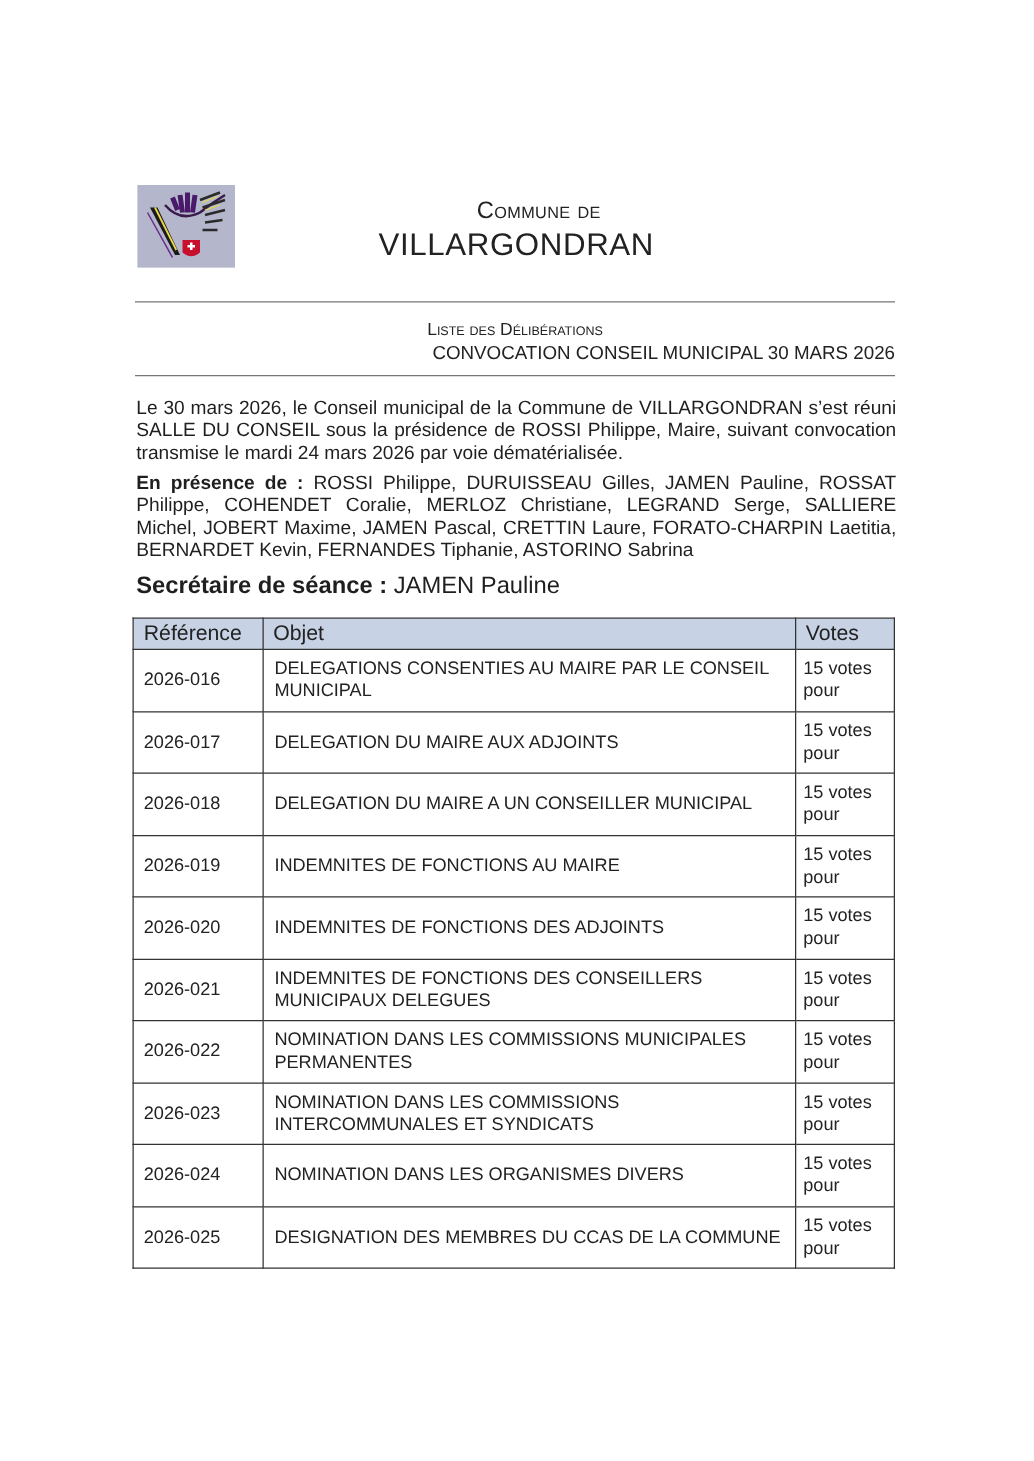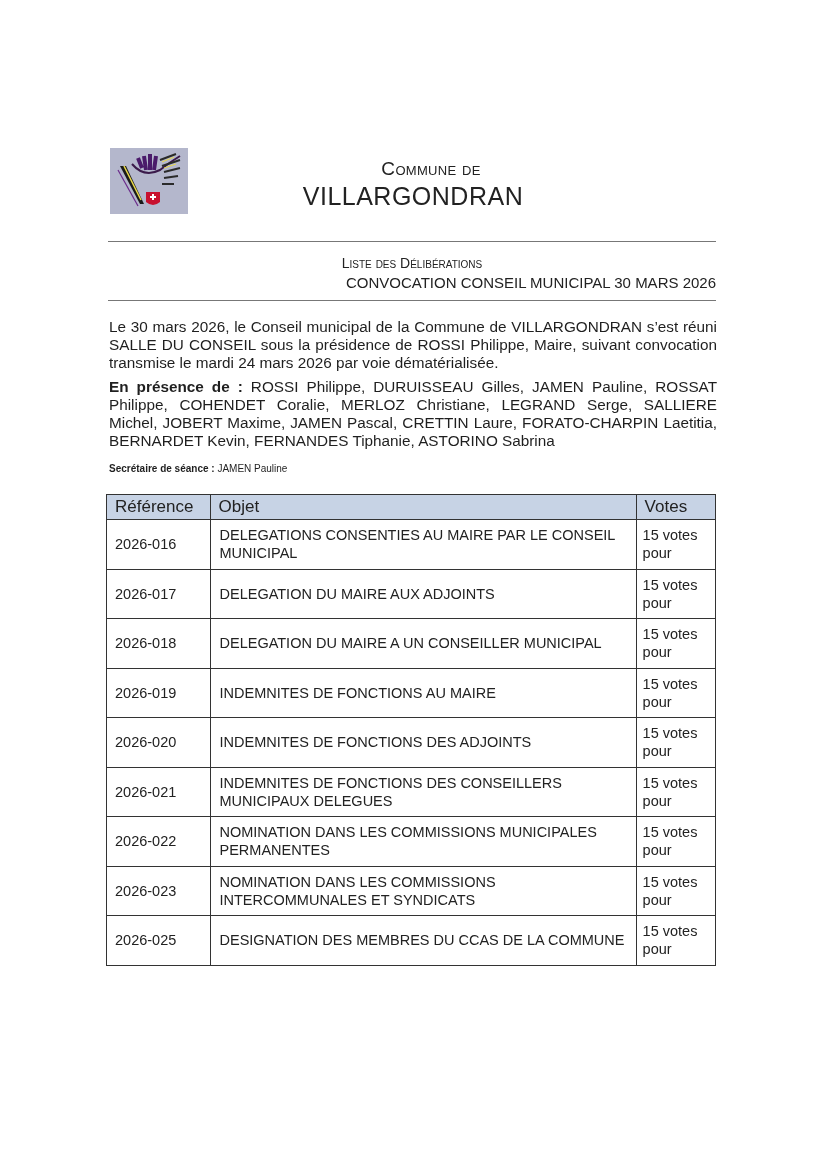--- a/index.html
+++ b/index.html
@@ -15,21 +15,21 @@
   .hr { position: absolute; left: 108px; width: 608px; height: 0; border-top: 1px solid #777; }
   .hr1 { top: 241px; }
   .hr2 { top: 300px; }
 
   .liste-title { position: absolute; left: 108px; top: 255px; width: 608px; text-align: center; font-size: 14px; color: #222; }
   .convoc-title { position: absolute; left: 108px; top: 274px; width: 608px; text-align: right; font-size: 15px; color: #222; }
 
   .intro { position: absolute; left: 109px; top: 318px; width: 608px; font-size: 15.3px; line-height: 18px; text-align: justify; color: #1f1f1f; }
   .presence { position: absolute; left: 109px; top: 378px; width: 608px; font-size: 15.3px; line-height: 18px; text-align: justify; color: #1f1f1f; }
   .presence b, .secret b { font-weight: bold; }
-  .secret { position: absolute; left: 109px; top: 460px; width: 608px; font-size: 10px; line-height: 18px; color: #1f1f1f; }
+  .secret { position: absolute; left: 109px; top: 460px; width: 608px; font-size: 19px; line-height: 18px; color: #1f1f1f; }
 
   table.delib { position: absolute; left: 106px; top: 494px; width: 610px; border-collapse: collapse; font-size: 14.5px; color: #222; }
   table.delib th, table.delib td { border: 1.5px solid #333; padding: 0 6px; }
   table.delib th { background: #c7d3e5; font-weight: normal; font-size: 17px; height: 24px; text-align: left; padding-left: 8px; }
   table.delib td { height: 48.5px; vertical-align: middle; }
   table.delib td.ref { width: 88px; padding-left: 8px; }
   table.delib td.obj { width: 408px; padding-left: 9px; line-height: 18px; }
   table.delib td.vote { width: 66px; line-height: 18px; padding-left: 6px; }
 </style>
 </head>
@@ -121,18 +121,23 @@
         <td class="ref">2026-022</td>
         <td class="obj">NOMINATION DANS LES COMMISSIONS MUNICIPALES PERMANENTES</td>
         <td class="vote">15 votes pour</td>
       </tr>
       <tr>
         <td class="ref">2026-023</td>
         <td class="obj">NOMINATION DANS LES COMMISSIONS INTERCOMMUNALES ET SYNDICATS</td>
         <td class="vote">15 votes pour</td>
       </tr>
       <tr>
+        <td class="ref">2026-024</td>
+        <td class="obj">NOMINATION DANS LES ORGANISMES DIVERS</td>
+        <td class="vote">15 votes pour</td>
+      </tr>
+      <tr>
         <td class="ref">2026-025</td>
         <td class="obj">DESIGNATION DES MEMBRES DU CCAS DE LA COMMUNE</td>
         <td class="vote">15 votes pour</td>
       </tr>
     </tbody>
 </table>
 
 </body></html>

